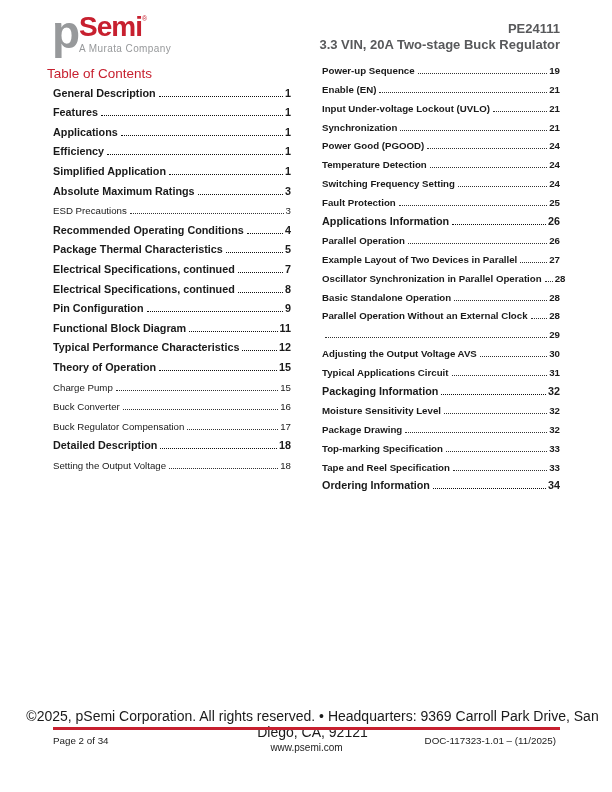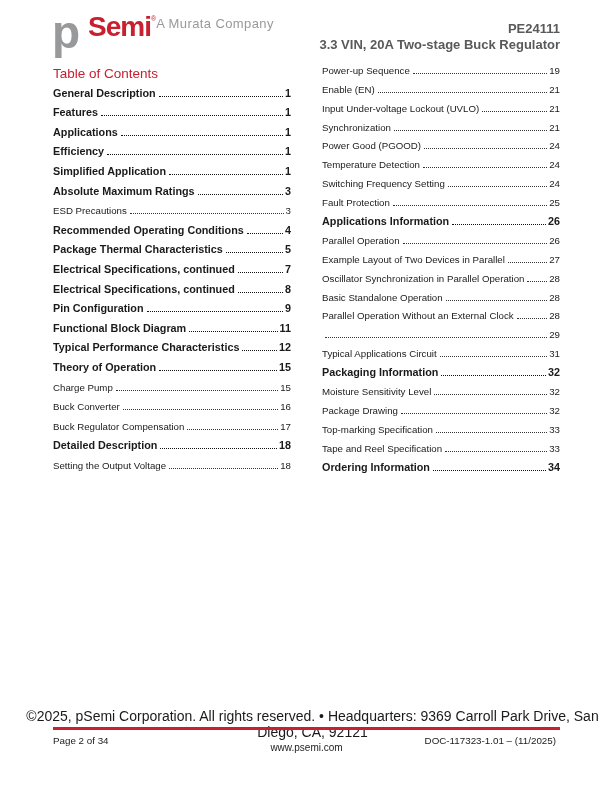--- a/index.html
+++ b/index.html
@@ -19,47 +19,47 @@
     color:var(--text);
     overflow:hidden;
   }
 
   
   .logo{position:absolute;left:52px;top:14px;display:flex;align-items:flex-start;}
   .logo-p{
     font-size:46px;font-weight:bold;color:var(--logo-gray);
     line-height:0.82;letter-spacing:-2px;
   }
-  .logo-right{display:flex;flex-direction:row;margin-left:10px;}
+  .logo-right{display:flex;flex-direction:column;margin-left:1px;}
   .logo-semi-row{display:flex;align-items:flex-start;}
   .logo-semi{
     font-size:28px;font-weight:bold;color:var(--brand-red);
     line-height:0.95;letter-spacing:-1px;
   }
   .logo-reg{font-size:7px;color:var(--brand-red);margin-top:1px;}
-  .logo-tagline{font-size:13px;color:var(--logo-gray);margin-top:2px;letter-spacing:0.4px;}
+  .logo-tagline{font-size:10px;color:var(--logo-gray);margin-top:2px;letter-spacing:0.4px;}
 
   .titles{position:absolute;top:21px;right:52px;text-align:right;color:var(--title-gray);}
   .part-number{font-size:13px;font-weight:bold;line-height:1.25;}
   .doc-title{font-size:13px;font-weight:bold;line-height:1.25;}
 
   
   .toc-title{
-    position:absolute;left:53px;top:66px;
+    position:absolute;left:47px;top:66px;
     font-size:13.5px;color:var(--brand-red);
   }
   .toc-col{position:absolute;width:238px;}
   .toc-col-left{left:53px;top:79px;text-align:center;}
   .toc-col-right{left:322px;top:57px;}
   .toc-row{
     display:flex;align-items:flex-end;
     font-size:9.7px;color:var(--text);
   }
   .toc-col-left .toc-row{height:19.6px;}
-  .toc-col-right .toc-row{height:18.9px;}
+  .toc-col-right .toc-row{height:18.9px;font-weight:bold;}
   .toc-row.bold{font-size:10.8px;font-weight:bold;}
   .toc-label{white-space:nowrap;}
   .toc-leader{
     flex:1;
     border-bottom:1px dotted #333;
     margin:0 2px 2px 3px;
     min-width:8px;
   }
   .toc-row.bold .toc-leader{border-bottom-color:#111;}
   .toc-page{white-space:nowrap;}
@@ -278,20 +278,25 @@
       <div class="toc-row">
     <span class="toc-label">Parallel Operation Without an External Clock</span>
     <span class="toc-leader"></span>
     <span class="toc-page">28</span>
   </div>
       <div class="toc-row">
     <span class="toc-leader"></span>
     <span class="toc-page">29</span>
   </div>
       <div class="toc-row">
+    <span class="toc-label">Adjusting the Output Voltage AVS</span>
+    <span class="toc-leader"></span>
+    <span class="toc-page">30</span>
+  </div>
+      <div class="toc-row">
     <span class="toc-label">Typical Applications Circuit</span>
     <span class="toc-leader"></span>
     <span class="toc-page">31</span>
   </div>
       <div class="toc-row bold">
     <span class="toc-label">Packaging Information</span>
     <span class="toc-leader"></span>
     <span class="toc-page">32</span>
   </div>
       <div class="toc-row">

